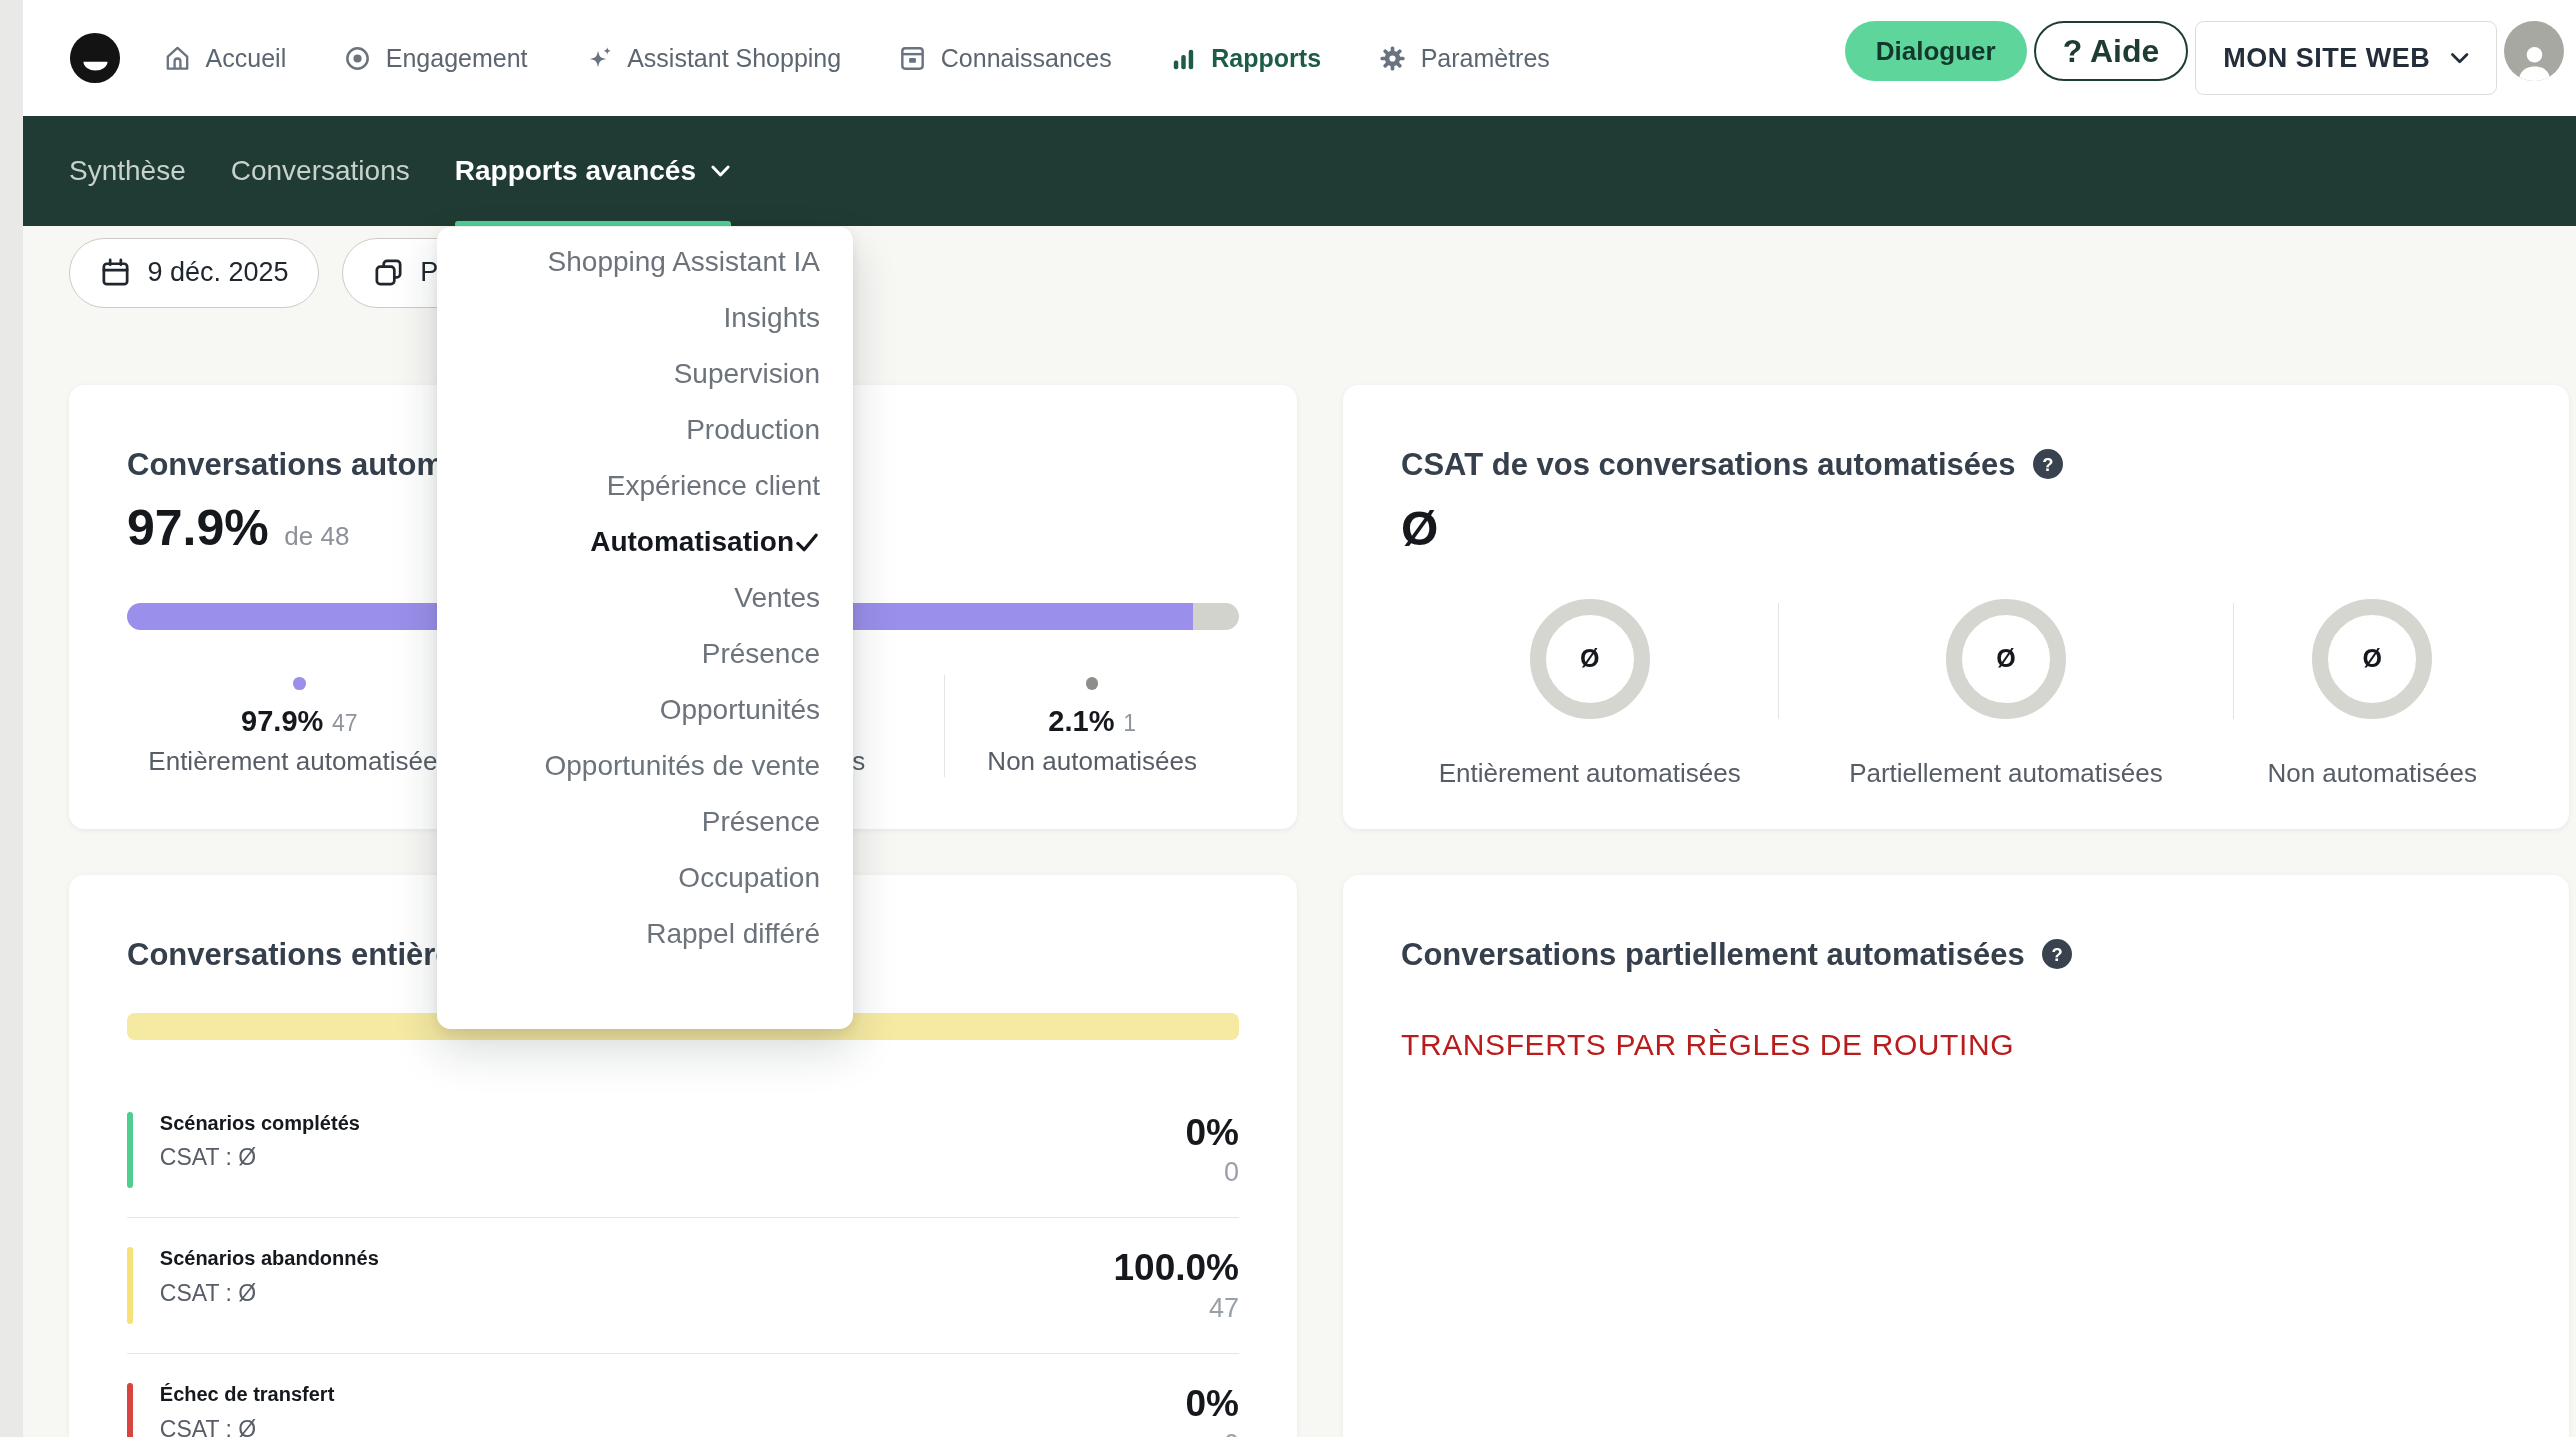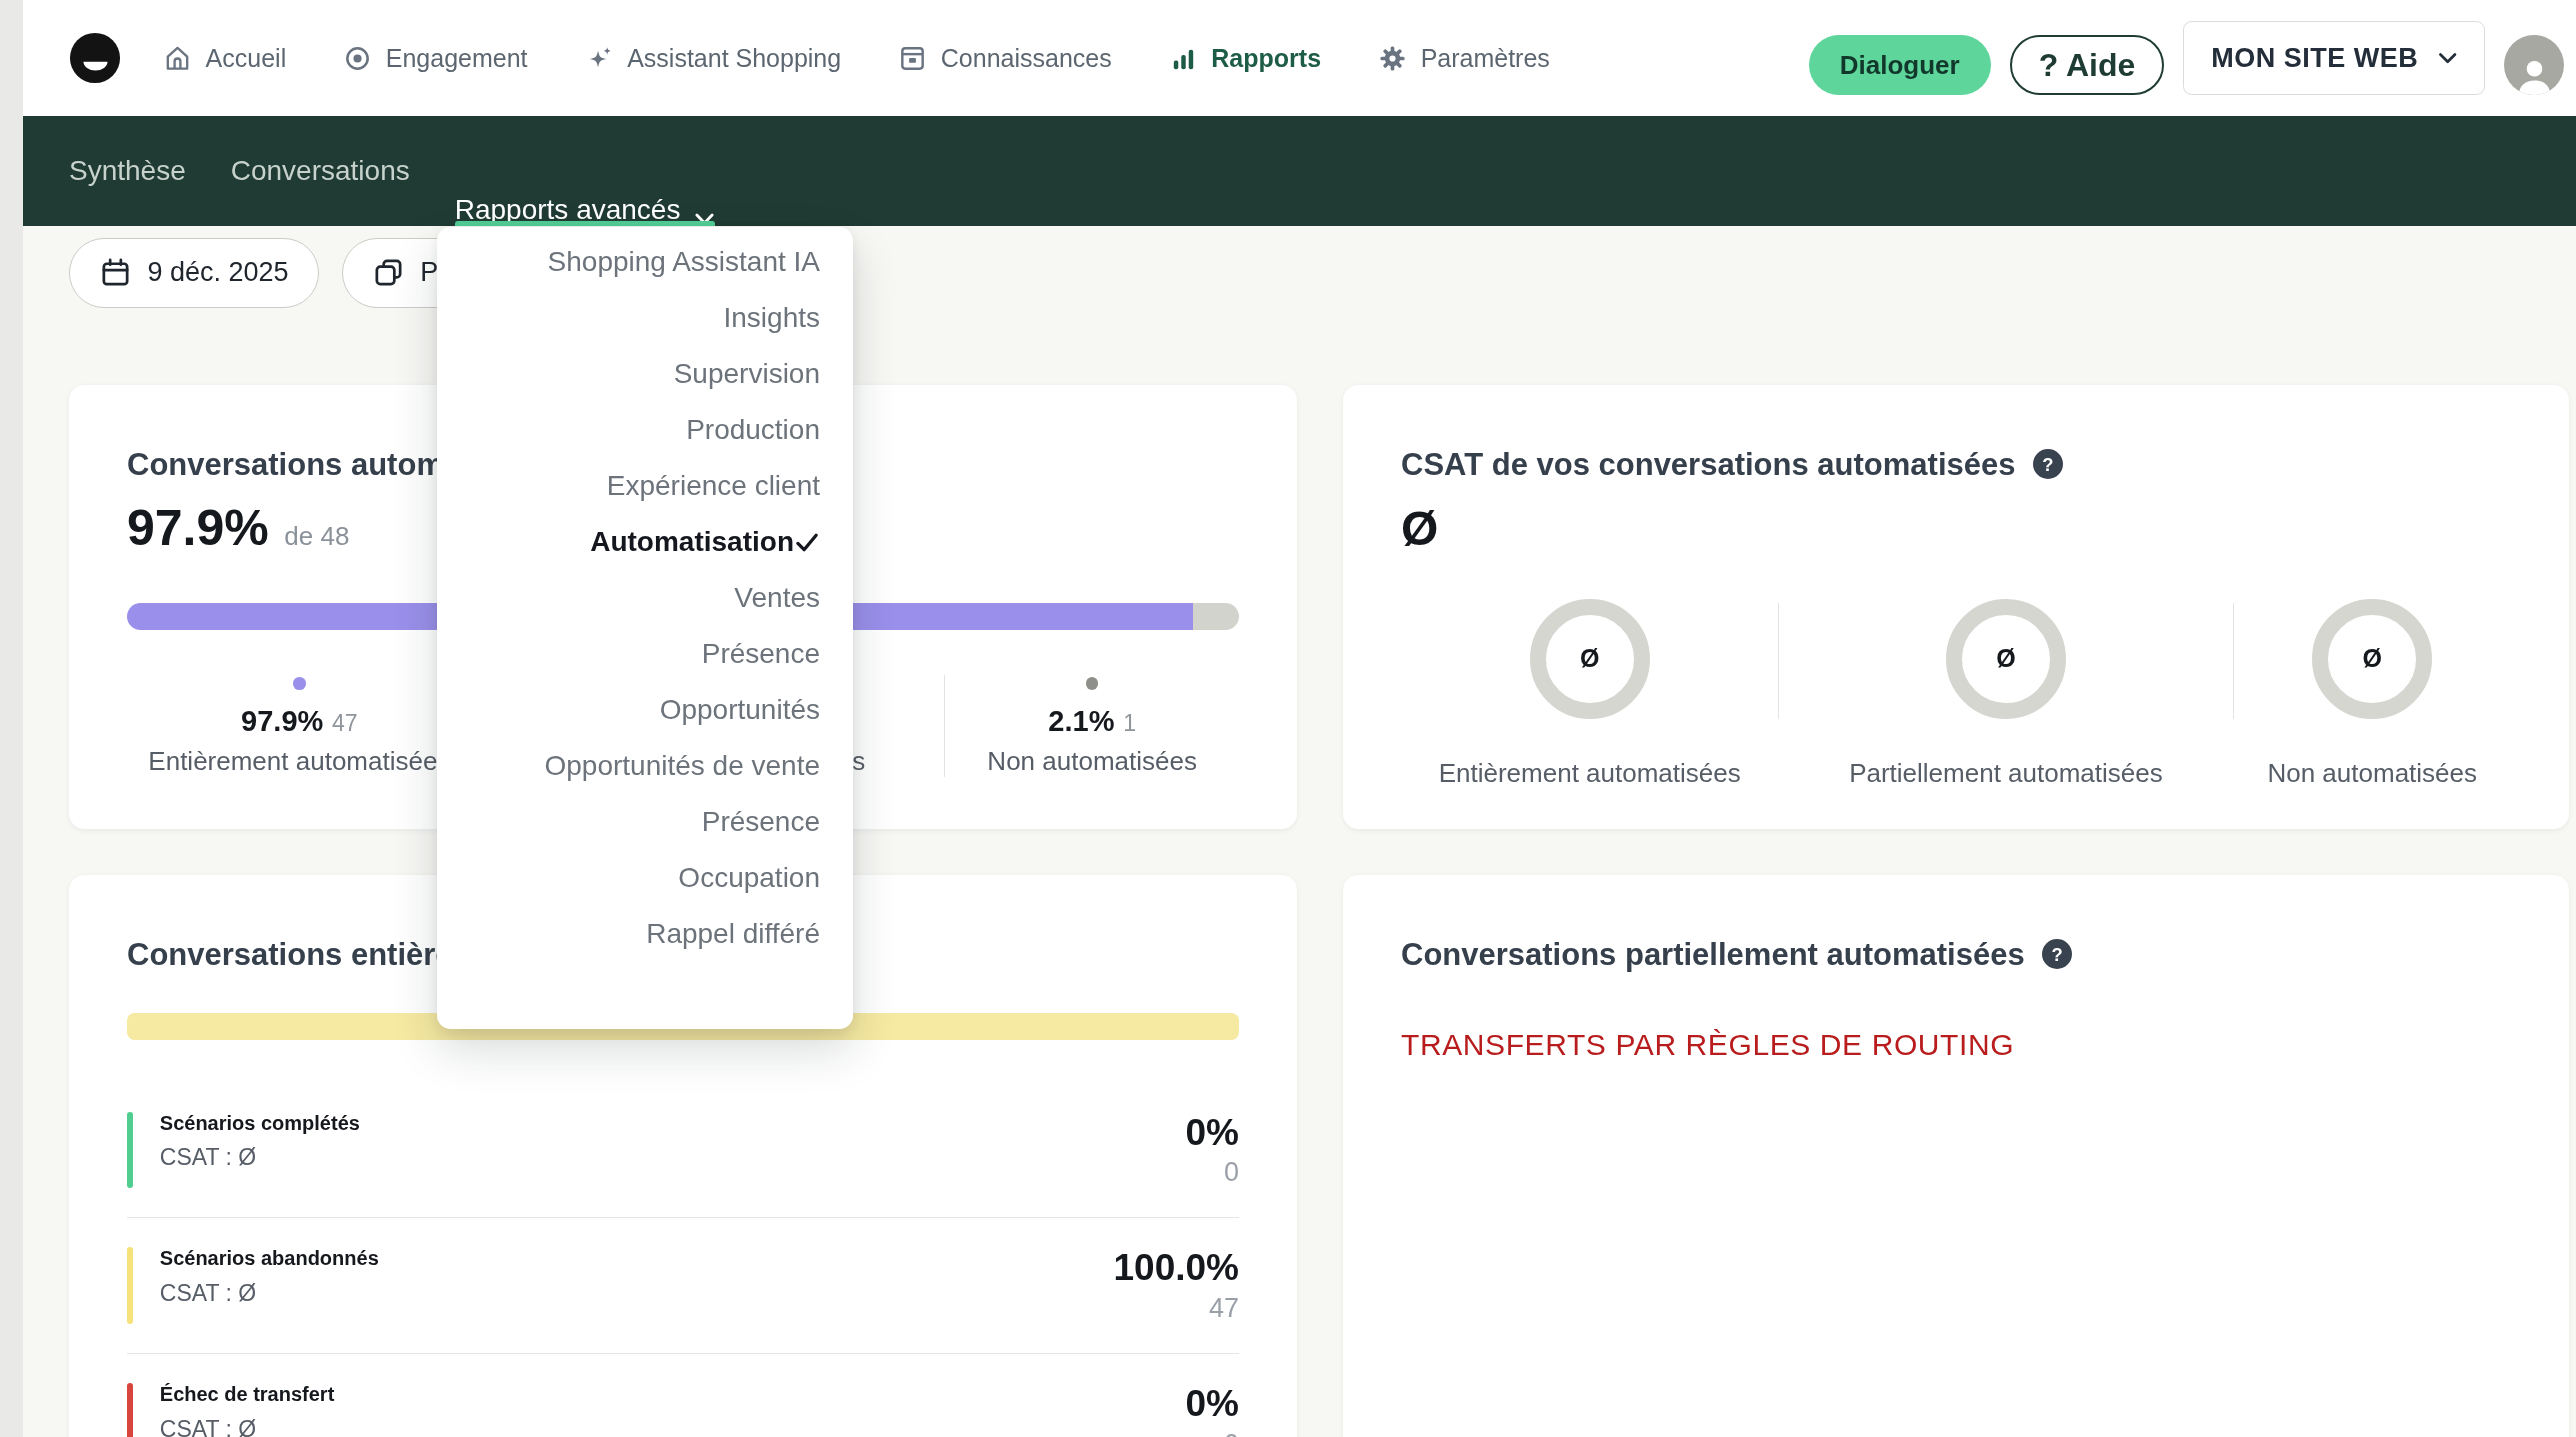--- a/index.html
+++ b/index.html
@@ -7,30 +7,30 @@
   body { font-family:"Liberation Sans", sans-serif; }
   .screen { position:relative; width:2576px; height:1437px; background:#F7F7F4; overflow:hidden;margin-left:23px; }
 
   
   .topbar { height:116px; background:#FFFFFF; display:flex; align-items:center; padding:0 35px 0 46px; }
   .logo { width:52px; height:52px; flex:0 0 auto; cursor:pointer; }
   .topnav { display:flex; align-items:center; gap:56px; margin-left:41px; }
   .topnav-item { display:flex; align-items:center; gap:12.6px; font-size:25px; font-weight:500; color:#5C6670; cursor:pointer; text-decoration:none; }
   .topnav-item .nicon { width:31px; height:31px; display:flex; align-items:center; justify-content:center; }
   .topnav-item.active { color:#1D5C46; font-weight:700; }
-  .top-actions { margin-left:auto; display:flex; align-items:flex-end; gap:19px; }
+  .top-actions { margin-left:auto; display:flex; align-items:flex-start; gap:7px; }
   .btn-dialoguer { height:60px; padding:0 31px; border:none; border-radius:31px; background:#5ED69B; color:#12382B; font-size:26px; font-weight:700; font-family:inherit; cursor:pointer; }
   .btn-aide { height:60px; padding:0 27px; border-radius:31px; background:#fff; border:2.4px solid #1E3C34; color:#1E3C34; font-size:32px; font-weight:700; font-family:inherit; cursor:pointer; }
   .site-select { height:74px; padding:0 27px; border-radius:8.7px; background:#fff; border:1.9px solid #DBDBD7; color:#232E3A; font-size:27px; font-weight:700; letter-spacing:0.5px; font-family:inherit; display:flex; align-items:center; gap:19.4px; cursor:pointer; }
   .avatar { width:60px; height:60px; border-radius:50%; background:#A8A8A2; display:flex; align-items:flex-end; justify-content:center; overflow:hidden; cursor:pointer; }
 
   
   .subnav { height:110px; background:#1F3B33; display:flex; align-items:stretch; padding:0 46px; gap:45px; }
   .subnav-item { display:flex; align-items:center; gap:13.6px; font-size:28px; color:#C8D2CC; cursor:pointer; position:relative; }
-  .subnav-item.active { color:#FFFFFF; font-weight:400;align-items:flex-end; }
+  .subnav-item.active { color:#FFFFFF; font-weight:700; }
   .subnav-item.active::after { content:""; position:absolute; left:0; right:0; bottom:0; height:4.8px; border-radius:2.9px 2.9px 0 0; background:#52CE96; }
 
   
   .content { padding:11.6px 46px 0; }
   .filters { display:flex; gap:23px; }
   .filter-btn { height:70px; border-radius:35px; border:1.9px solid #CBCBC7; background:#FFFFFF; display:flex; align-items:center; gap:15.5px; padding:0 29px; font-size:27px; color:#20262E; font-family:inherit; cursor:pointer; }
   .grid { margin-top:77px; display:grid; grid-template-columns:1228px 1226px; gap:46px; align-items:start; }
   .card { background:#FFFFFF; border-radius:15.5px; padding:60px 58px; box-shadow:0 1.9px 5.8px rgba(25,40,35,.06); }
   .card.row1 { height:444px; }
   .card.row2 { height:639px; }

